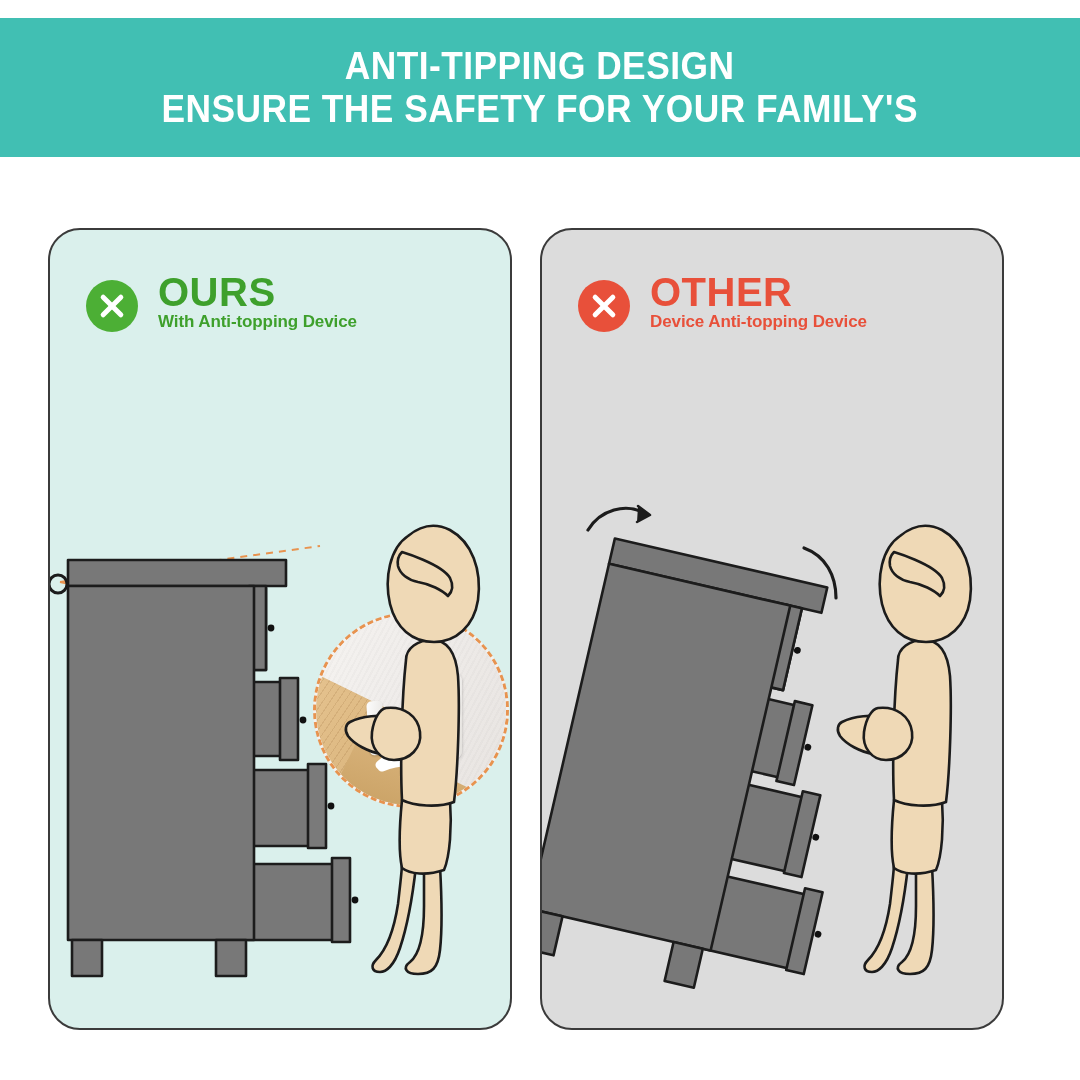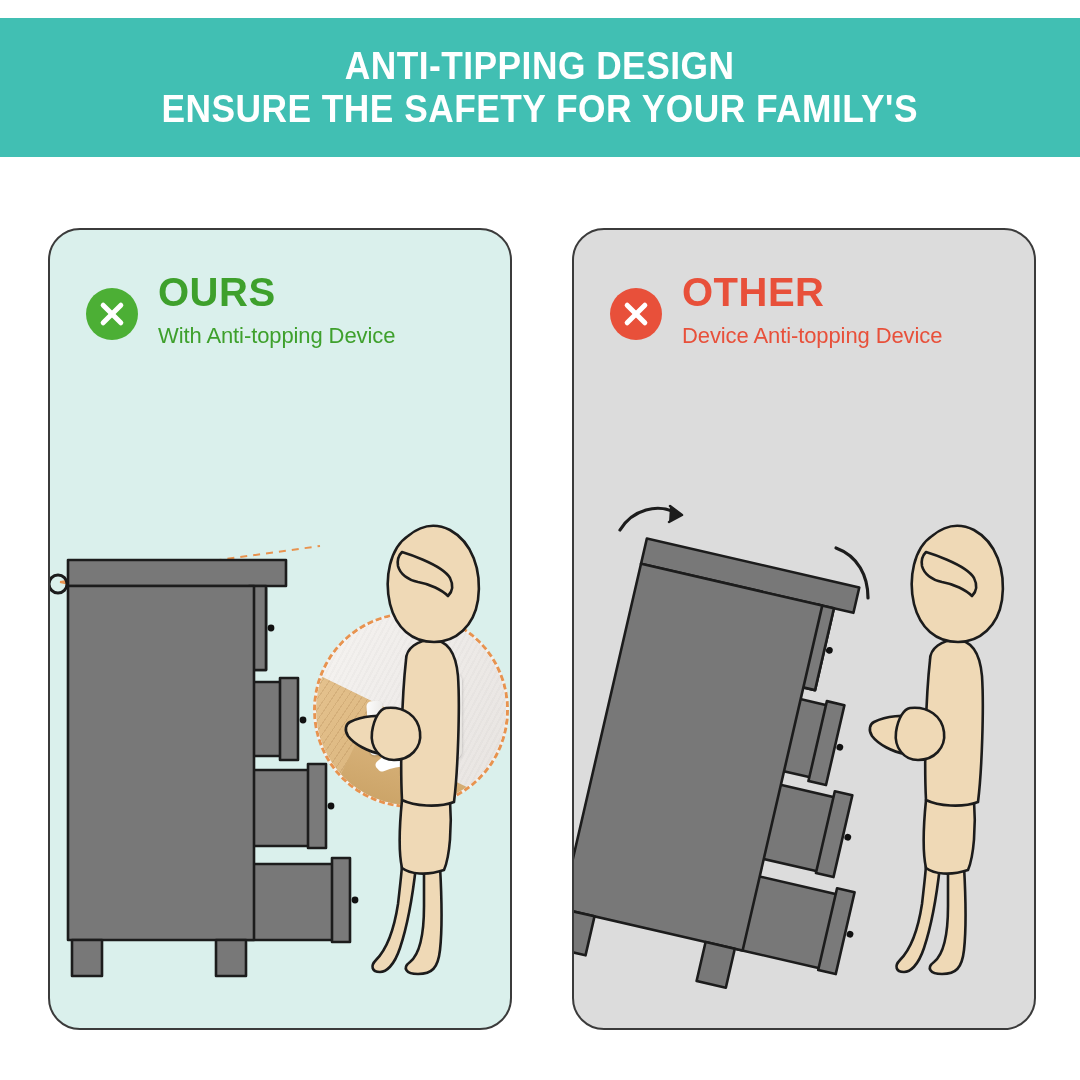--- a/index.html
+++ b/index.html
@@ -31,40 +31,40 @@
   .header-line.l2{font-size:38px;}
 
   
   .panel{
     position:absolute;top:228px;height:798px;width:460px;
     border:2px solid #3b3b3b;
     border-radius:32px;
     overflow:hidden;
   }
   .panel.left{left:48px;background:#daf0ec;}
-  .panel.right{left:572px;background:#dcdcdc;}
-
-  
-  .badge-row{position:absolute;left:36px;top:42px;display:flex;align-items:center;}
+  .panel.right{left:540px;background:#dcdcdc;}
+
+  
+  .badge-row{position:absolute;left:36px;top:42px;display:flex;align-items:flex-end;}
   .badge-circle{
     width:52px;height:52px;border-radius:50%;
     position:relative;flex:0 0 auto;margin-top:6px;
   }
   .badge-circle.green{background:#4caf35;}
   .badge-circle.red{background:#e8503a;}
   .badge-circle:before,.badge-circle:after{
     content:"";position:absolute;left:50%;top:50%;
     width:30px;height:5px;background:#fff;border-radius:3px;
     transform-origin:center;
   }
   .badge-circle:before{transform:translate(-50%,-50%) rotate(45deg);}
   .badge-circle:after{transform:translate(-50%,-50%) rotate(-45deg);}
   .badge-text{margin-left:20px;}
   .badge-title{font-size:40px;font-weight:bold;line-height:1;letter-spacing:.5px;}
-  .badge-sub{font-size:22px;font-weight:normal;margin-top:11px;letter-spacing:-.1px;}
+  .badge-sub{font-size:17px;font-weight:bold;letter-spacing:-.1px;}
   .green-t{color:#3ea02c;}
   .red-t{color:#e8503a;}
 
   
   .inset{
     position:absolute;left:263px;top:382px;width:190px;height:190px;
     border-radius:50%;
     border:3px dashed #e8934f;
     overflow:hidden;
     background:#f3f1ee;

